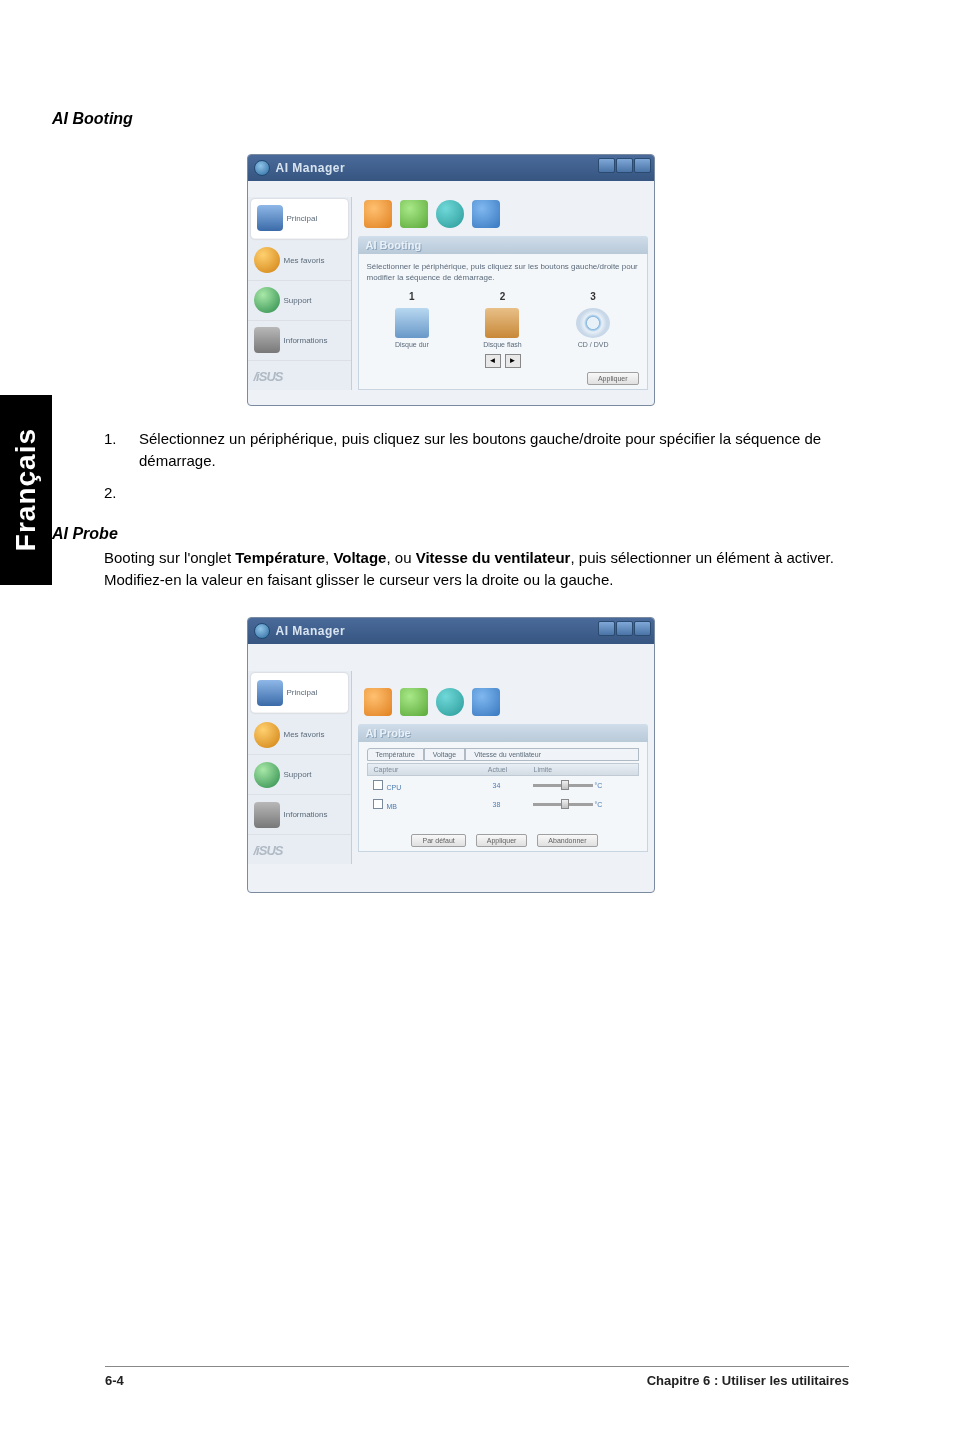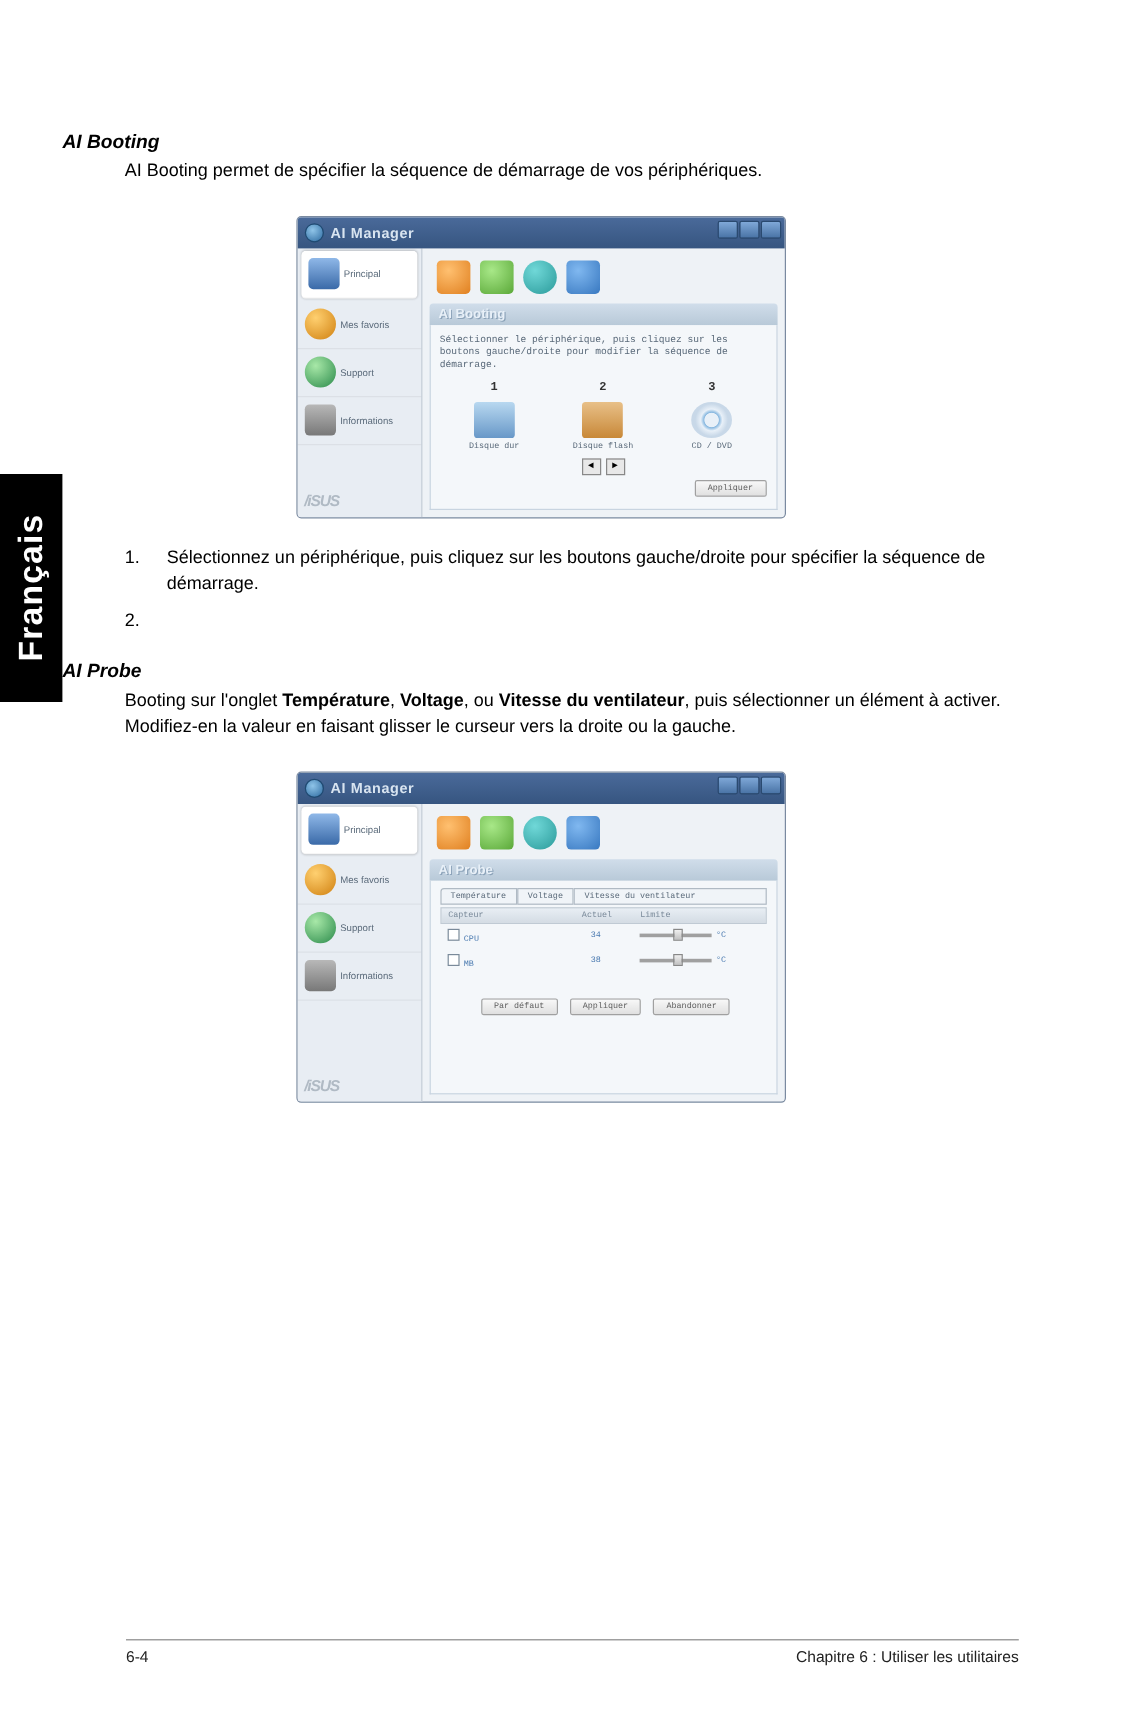--- a/index.html
+++ b/index.html
@@ -99,20 +99,21 @@
     .tb-btn {
       width: 17px;
       height: 15px;
       background: linear-gradient(to bottom, #7fa8d8, #4a74a6);
       border: 1px solid #2a4a70;
       border-radius: 2px;
     }
     .app-body {
       display: flex;
       height: calc(100% - 26px);
+      align-items: center;
     }
     .sidebar {
       width: 104px;
       background: #e8edf3;
       border-right: 1px solid #c5ced8;
       display: flex;
       flex-direction: column;
     }
     .sidebar-item {
       height: 40px;
@@ -180,21 +181,20 @@
       text-shadow: 1px 1px 0 rgba(90, 120, 150, 0.5);
       border-radius: 3px 3px 0 0;
     }
     .panel-body {
       background: #f4f7fa;
       border: 1px solid #c8d4e0;
       border-top: none;
       flex: 1;
       padding: 4px 8px;
       font-size: 8px;
-      font-family: Liberation Mono, monospace;
     }
     .helper-text {
       color: #5a6a7a;
       line-height: 1.3;
       padding: 4px 0 6px 0;
     }
     .boot-grid {
       display: flex;
       justify-content: space-around;
       text-align: center;
@@ -339,41 +339,41 @@
       position: absolute;
       bottom: 50px;
       left: 105px;
       right: 105px;
       border-top: 1px solid #888;
       padding-top: 6px;
       display: flex;
       justify-content: space-between;
       font-size: 13px;
       color: #222;
+      font-weight: bold;
     }
     .bold { font-weight: bold; }
     .btn-row {
       display: flex;
       justify-content: center;
       gap: 6px;
       margin-top: 20px;
     }
   </style>
 </head>
 <body>
 
 <div class="side-tab">
   <span class="side-tab-text">Français</span>
 </div>
 
 <div class="page">
 
   <div class="section-block">
     <div class="section-title">AI Booting</div>
-    <div class="body-text">AI Booting permet de spécifier la séquence de démarrage de vos périphériques.</div>
 
     <div class="screenshot-wrap">
       <div class="app-window">
         <div class="titlebar">
           <div class="titlebar-icon"></div>
           <span class="titlebar-text">AI Manager</span>
           <div class="titlebar-btns">
             <div class="tb-btn"></div>
             <div class="tb-btn"></div>
             <div class="tb-btn"></div>

